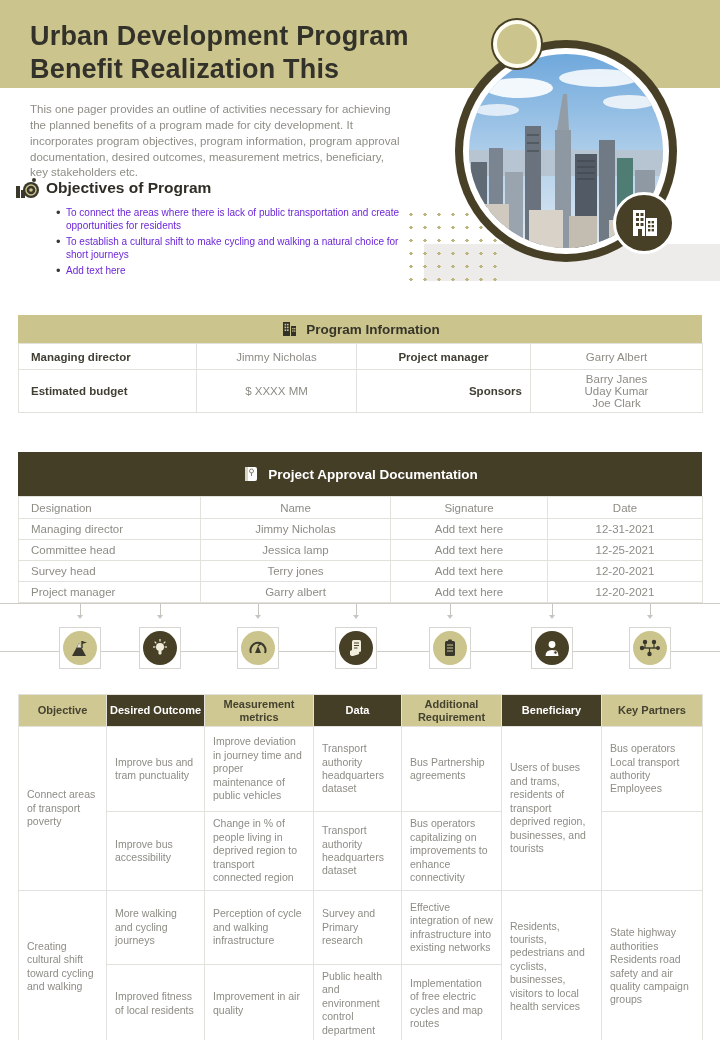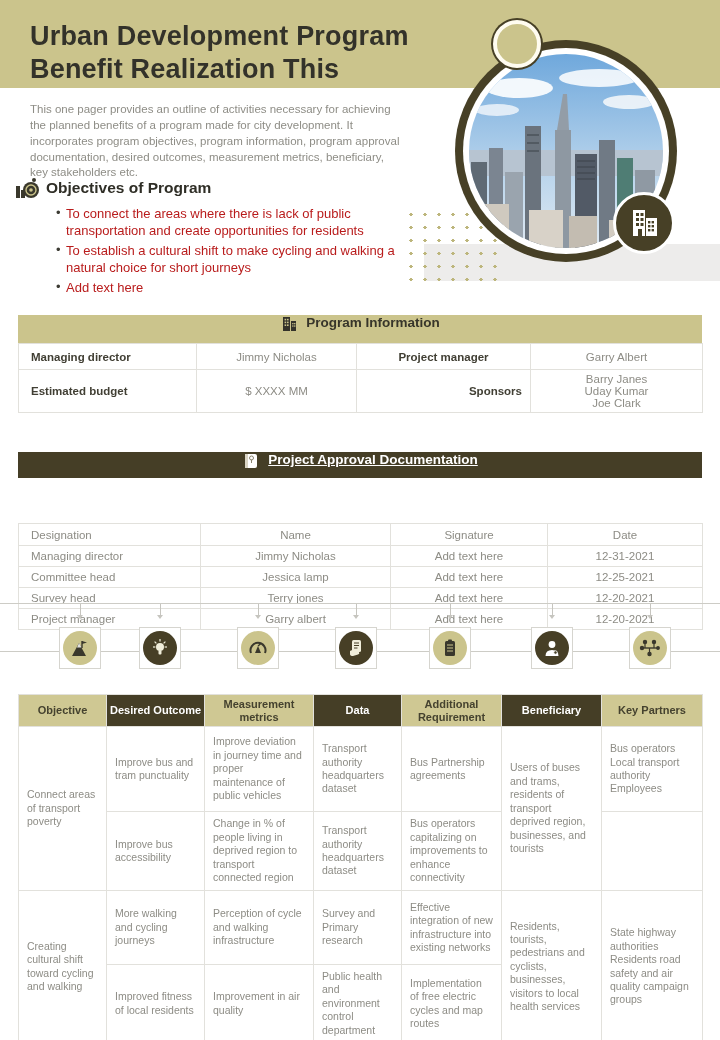--- a/index.html
+++ b/index.html
@@ -13,56 +13,56 @@
   .title  { position:absolute; left:30px; top:20px; width:400px;
             font-size:27px; font-weight:bold; color:#33322a; line-height:1.22; letter-spacing:.2px; }
   .desc   { position:absolute; left:30px; top:102px; width:372px;
             font-size:11.5px; color:#8e8d86; line-height:1.38; }
 
   
   .objectives { position:absolute; left:14px; top:176px; width:410px; }
   .obj-head { display:flex; align-items:center; gap:6px; }
   .obj-head .txt { font-size:15.5px; font-weight:bold; color:#2f2e26; }
   .obj-list { margin-top:6px; padding-left:42px; }
-  .obj-list li { list-style:none; position:relative; font-size:13px; color:#b91c1c; line-height:1.3;
+  .obj-list li { list-style:none; position:relative; font-size:10px; color:#6d28d9; line-height:1.3;
                  margin-bottom:3px; padding-left:10px; width:360px; }
   .obj-list li::before { content:"•"; position:absolute; left:0; top:-1px; color:#3c3b33; font-size:13px; }
 
   
   .gray-band { position:absolute; left:424px; top:244px; width:296px; height:37px; background:#edeceา; background:#edeceb; }
   .dots { position:absolute; left:404px; top:208px; width:98px; height:76px;
           background-image:radial-gradient(#bdb67c 1.6px, rgba(0,0,0,0) 1.8px);
           background-size:14px 13px; }
   .bigcirc { position:absolute; left:455px; top:40px; width:222px; height:222px; border-radius:50%;
              background:#474026; }
   .bigcirc .inner-white { position:absolute; left:8px; top:8px; width:206px; height:206px; border-radius:50%; background:#ffffff; }
   .bigcirc .photo { position:absolute; left:14px; top:14px; width:194px; height:194px; border-radius:50%; overflow:hidden; }
   .smallcirc { position:absolute; left:493px; top:20px; width:48px; height:48px; border-radius:50%;
                background:#cbc48c; border:4px solid #fffcf0; box-shadow:0 0 0 2px #474026; }
   .badge { position:absolute; left:613px; top:192px; width:62px; height:62px; border-radius:50%;
            background:#474026; border:3px solid #ffffff; display:flex; align-items:center; justify-content:center; }
 
   
   .sect { position:absolute; left:18px; width:684px; }
-  .sect-header { height:28px; display:flex; justify-content:center; gap:8px; }
+  .sect-header { height:28px; display:flex; align-items:center; justify-content:center; gap:8px; }
   .sect-header .txt { font-size:13.5px; font-weight:bold; }
   .hdr-khaki { background:#cbc48c; color:#37352a; }
   .hdr-dark  { background:#453e26; color:#ffffff; }
 
   table { border-collapse:collapse; table-layout:fixed; width:684px; background:#ffffff; }
   td, th { border:1px solid #e2e1dc; font-weight:normal; }
 
   
   #pi-table { font-size:11.5px; }
   #pi-table td { padding:3px 8px; }
   .pi-label { font-weight:bold; color:#413f34; text-align:left; padding-left:12px !important; }
   .pi-value { color:#8d8c85; text-align:center; white-space:pre-line; }
 
   
-  #ap-table { font-size:11.5px; color:#8d8c85;margin-top:45px; }
+  #ap-table { font-size:11.5px; color:#8d8c85; }
   #ap-table td { padding:3px 8px; height:21px; text-align:center; }
   #ap-table td:first-child { text-align:left; padding-left:12px; }
   .ap-colhead { color:#8d8c85; }
 
   
   .hline { position:absolute; left:0; width:720px; height:1px; background:#cdccc6; }
   .tick  { position:absolute; width:1px; height:11px; background:#c6c5bf; top:604px; }
   .tick::after { content:""; position:absolute; left:-3px; top:11px;
                  border-left:3.5px solid transparent; border-right:3.5px solid transparent;
                  border-top:4px solid #c6c5bf; }
@@ -221,21 +221,21 @@
         <td class="pi-label" style="text-align:right; padding-left:8px !important;">Sponsors</td>
         <td class="pi-value">Barry Janes
 Uday Kumar
 Joe Clark</td>
       </tr>
     </tbody>
       </table>
   </div>
 
   <div class="sect" style="top:452px;">
-    <div class="sect-header hdr-dark" style="height:26px;text-decoration:underline;">
+    <div class="sect-header hdr-dark" style="height:44px;">
       <svg width="18" height="18" viewBox="0 0 18 18">
         <rect x="3" y="2" width="12" height="14" rx="2" fill="#ffffff"></rect>
         <rect x="3" y="2" width="3" height="14" fill="#d9d4c4"></rect>
         <circle cx="9.5" cy="6" r="2" fill="none" stroke="#8a8470" stroke-width="1"></circle>
         <line x1="9.5" y1="7.6" x2="9.5" y2="11" stroke="#8a8470" stroke-width="1"></line>
       </svg>
       <span class="txt">Project Approval Documentation</span>
     </div>
     <table id="ap-table">
       <colgroup>

